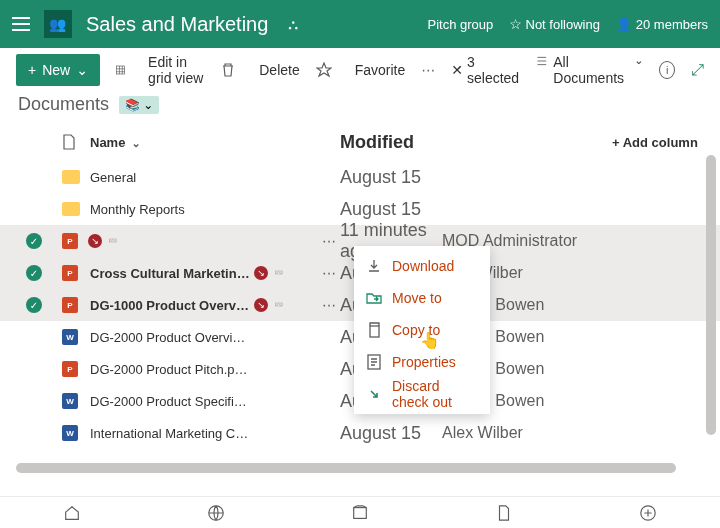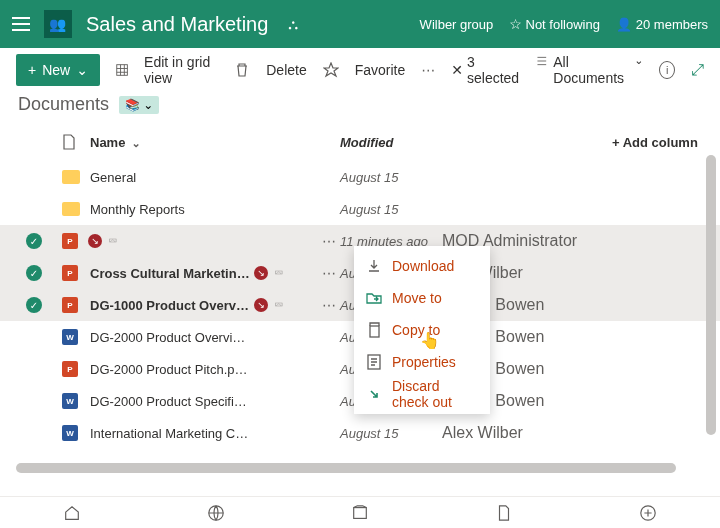--- a/index.html
+++ b/index.html
@@ -9,21 +9,21 @@
 .hamburger { width: 18px; height: 14px; display: flex; flex-direction: column; justify-content: space-between; cursor: pointer; }
 .hamburger div { height: 2px; background: #fff; }
 .logo { width: 28px; height: 28px; background: #0b5d49; display: flex; align-items: center; justify-content: center; font-size: 14px; }
 .site-title { font-size: 20px; font-weight: 400; }
 .teams-icon { font-size: 14px; margin-left: 6px; }
 .top-right { margin-left: auto; display: flex; align-items: center; gap: 16px; font-size: 13px; }
 .star { font-size: 14px; }
 
 .cmdbar { height: 44px; display: flex; align-items: center; padding: 0 16px; gap: 16px; font-size: 14px; color: #323130; border-bottom: 0; }
 .new-btn { background: #1f8a6a; color: #fff; border: none; height: 32px; padding: 0 12px; border-radius: 2px; display: flex; align-items: center; gap: 6px; cursor: pointer; font-size: 14px; }
-.cmd-btn { display: flex; align-items: center; gap: 16px; cursor: pointer; color: #323130; }
+.cmd-btn { display: flex; align-items: center; gap: 23px; cursor: pointer; color: #323130; }
 .cmd-btn svg { width: 16px; height: 16px; }
 .cmd-right { margin-left: auto; display: flex; align-items: center; gap: 16px; }
 .selected-count { display: flex; align-items: center; gap: 4px; color: #323130; }
 .view-pill { display: flex; align-items: flex-start; gap: 6px; }
 
 .breadcrumb { padding: 2px 18px 8px; display: flex; align-items: center; gap: 10px; }
 .breadcrumb h2 { font-size: 18px; font-weight: 400; color: #605e5c; }
 .view-chip { background: #c7e7de; padding: 2px 6px; border-radius: 2px; font-size: 12px; display: flex; align-items: center; gap: 2px; }
 
 .scrollwrap { position: relative; height: 382px; overflow: hidden; }
@@ -38,21 +38,21 @@
 .row.header .col-name, .row.header .col-mod, .row.header .col-by, .row.header .col-add { color: #323130; }
 .row.sel { background: #edebe9; }
 .sel-circle { position: absolute; left: 26px; width: 16px; height: 16px; border-radius: 50%; background: #1f8a6a; display: flex; align-items: center; justify-content: center; }
 .sel-circle::after { content: "✓"; color: #fff; font-size: 10px; }
 .col-chk { width: 34px; display: flex; align-items: center; }
 .col-icon { width: 28px; display: flex; align-items: center; }
 .col-name { width: 232px; display: flex; align-items: center; gap: 6px; }
 .col-name .fname { white-space: nowrap; overflow: hidden; text-overflow: ellipsis; max-width: 160px; }
 .row.sel .col-name .fname { font-weight: 600; }
 .col-actions { width: 18px; color: #605e5c; font-size: 14px; }
-.col-mod { width: 102px; color: #605e5c; font-size: 13px; font-style: italic; }
+.col-mod { width: 102px; color: #605e5c; font-size: 18px; }
 .col-by { width: 170px; color: #605e5c; font-size: 16px; }
 .col-add { color: #605e5c; font-size: 13px; }
 
 .file-icon { width: 16px; height: 16px; border-radius: 2px; display: flex; align-items: center; justify-content: center; font-size: 8px; color: #fff; font-weight: bold; }
 .fi-folder { background: #ffcf5c; width: 18px; height: 14px; border-radius: 2px; }
 .fi-pptx { background: #d24726; }
 .fi-docx { background: #2b579a; }
 .co-badge { width: 14px; height: 14px; border-radius: 50%; background: #a4262c; color: #fff; font-size: 9px; display: flex; align-items: center; justify-content: center; margin-left: -2px; }
 .share-ic { color: #a19f9d; font-size: 12px; }
 .dots { color: #605e5c; cursor: pointer; }
@@ -76,21 +76,21 @@
 <div class="topbar">
   <div class="hamburger">
       <div></div>
       <div></div>
       <div></div>
     </div>
   <div class="logo">👥</div>
   <div class="site-title">Sales and Marketing</div>
   <div class="teams-icon">⛬</div>
   <div class="top-right">
-    <span>Wilber group</span>
+    <span>Pitch group</span>
     <span><span class="star">☆</span> <span>Not following</span></span>
     <span><span>👤</span> <span>20 members</span></span>
   </div>
 </div>
 
 <div class="cmdbar">
   <button class="new-btn">+ <span>New</span> ⌄</button>
   <div class="cmd-btn">
     <svg viewBox="0 0 16 16" fill="none" stroke="#605e5c" stroke-width="1.2">
         <rect x="1" y="1" width="14" height="14"></rect>

